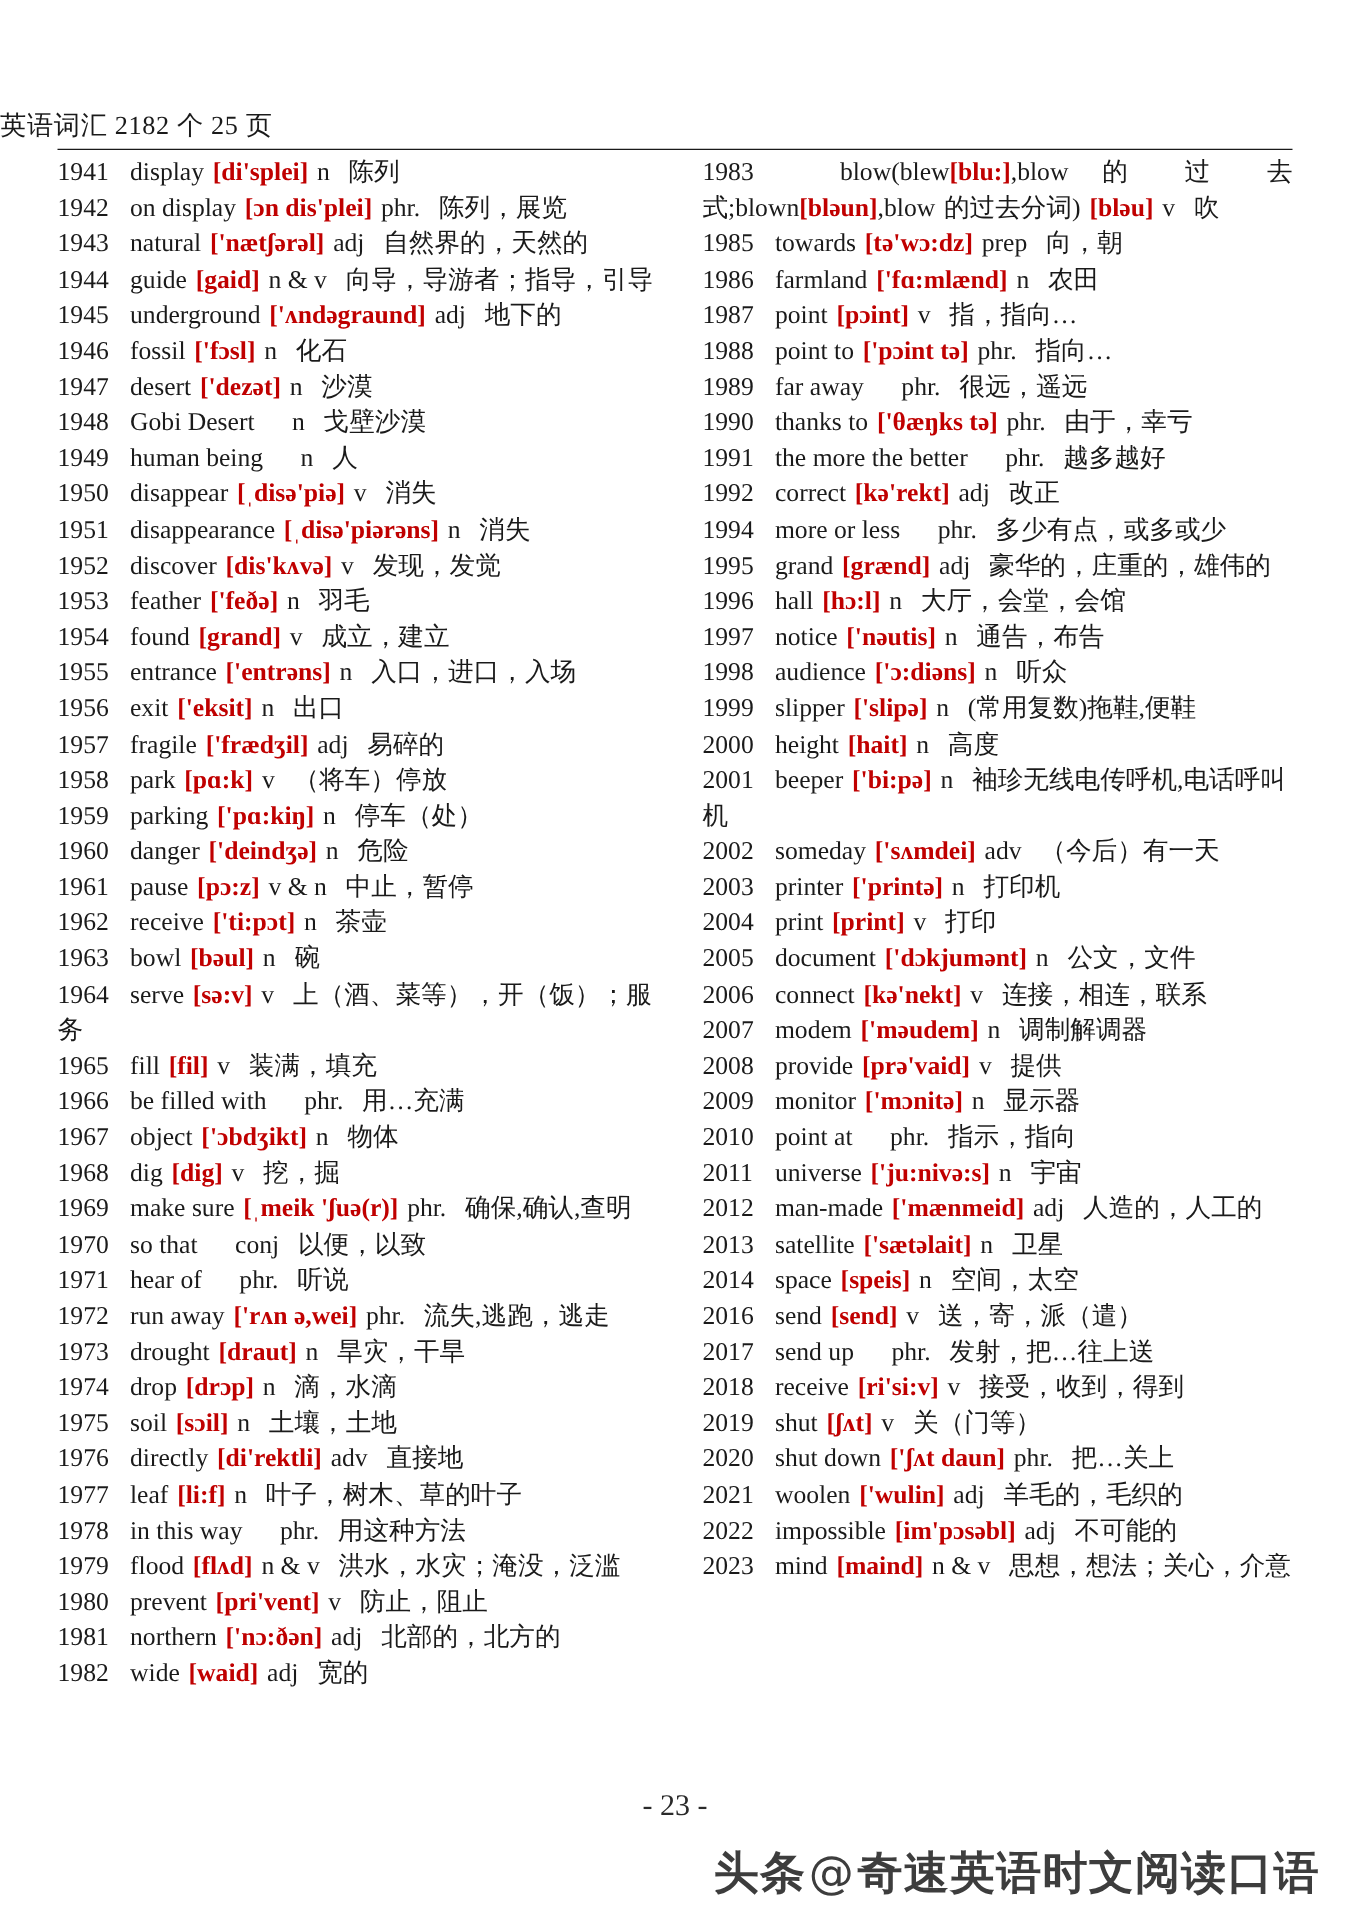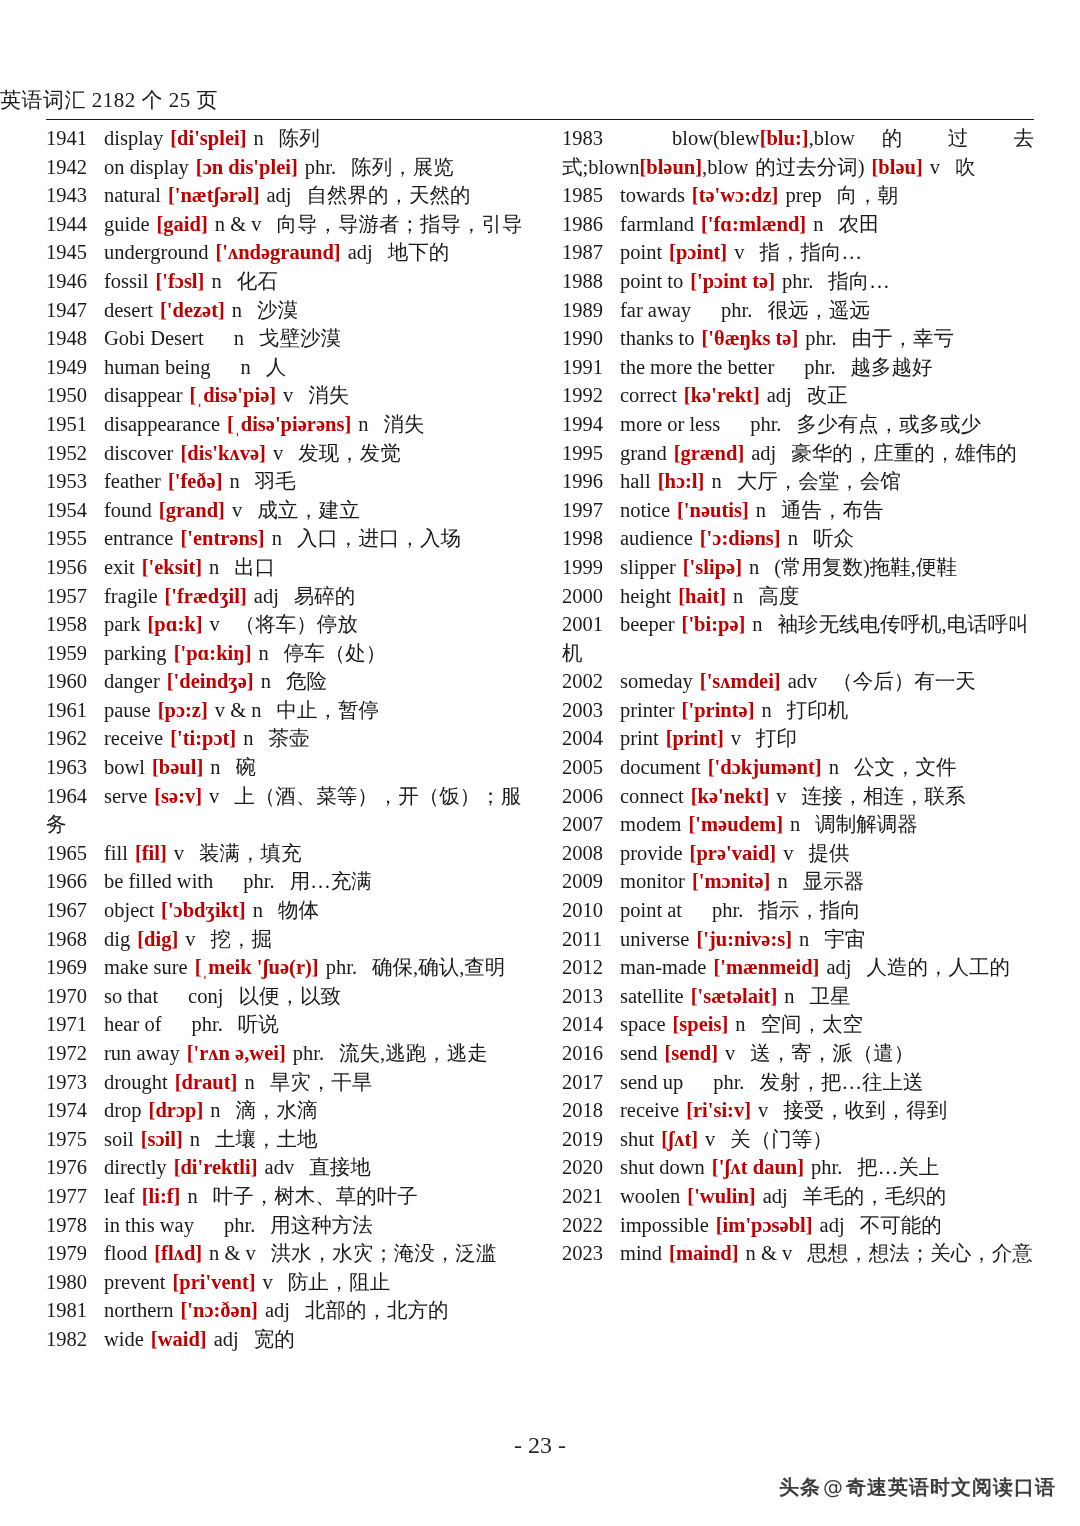--- a/index.html
+++ b/index.html
@@ -97,21 +97,21 @@
     text-align: center;
     font-size: 24px;
     color: #2a2a2a;
   }
 
   .watermark {
     position: absolute;
     top: 1474px;
     right: 24px;
     font-family: "DejaVu Sans", "Liberation Sans", sans-serif;
-    font-size: 20px;
+    font-size: 36px;
     font-weight: bold;
     letter-spacing: 1px;
     color: #2d2d2d;
     white-space: nowrap;
     opacity: 0.92;
   }
   .watermark .wm-at { font-weight: normal; padding: 0 2px; }
 </style>
 </head>
 <body>

